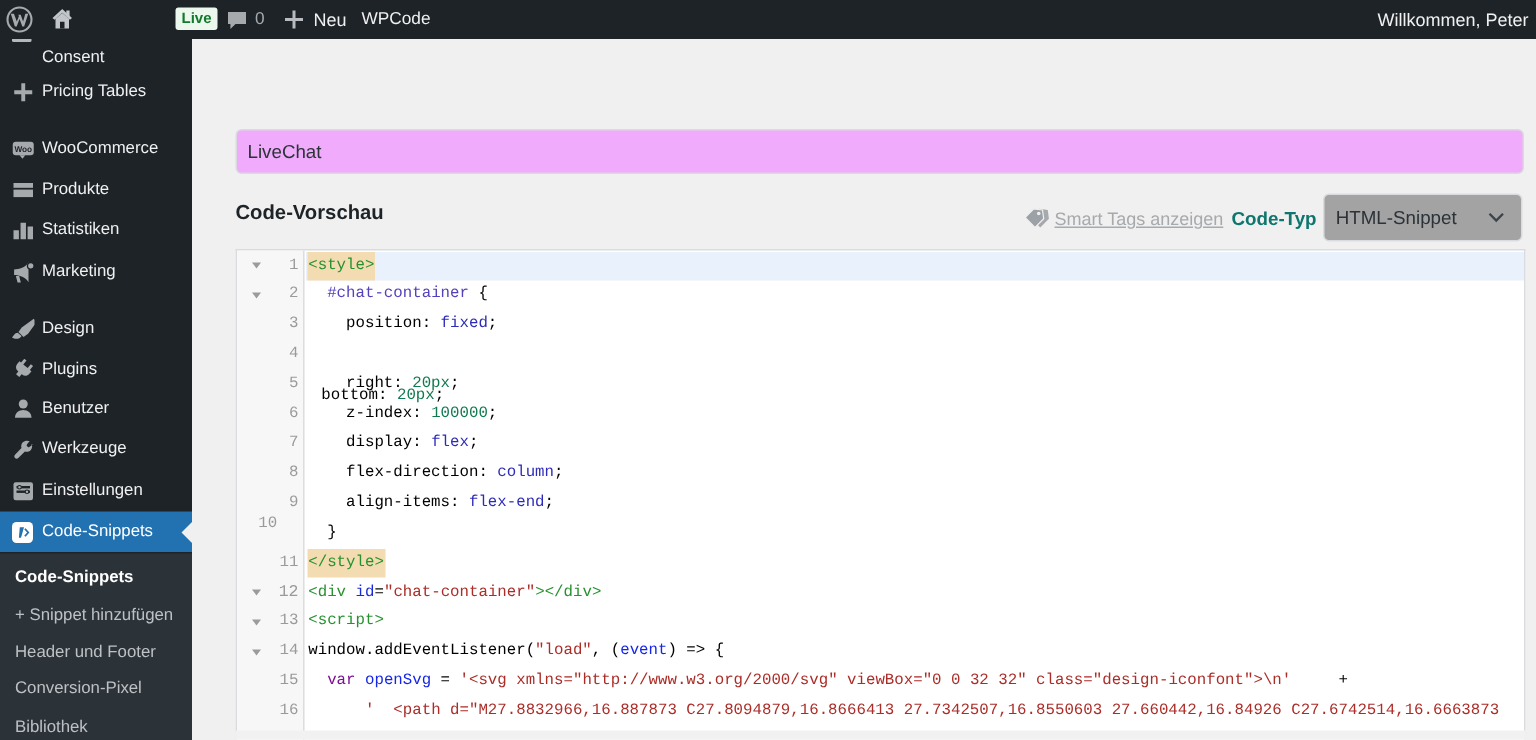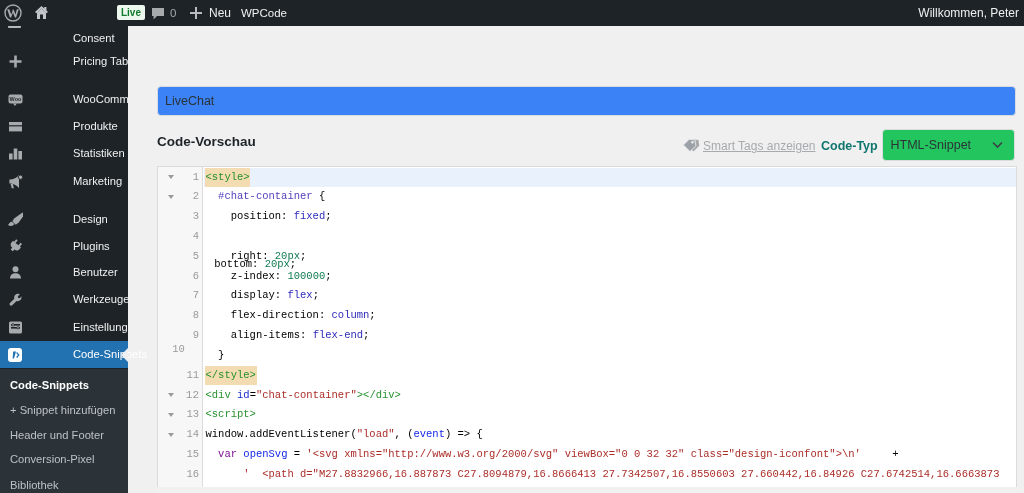--- a/index.html
+++ b/index.html
@@ -2,21 +2,21 @@
 <html><head>
 <meta charset="utf-8">
 <style>
   * { margin:0; padding:0; box-sizing:border-box; }
   html,body { width:1024px; height:493px; overflow:hidden; background:#f0f0f1;
     font-family:"Liberation Sans", sans-serif; }
   .abs { position:absolute; }
   #adminbar { position:absolute; left:0; top:0; width:1024px; height:26px; background:#1d2327; z-index:50; }
   #sidebar { position:absolute; left:0; top:26px; width:128px; height:467px; background:#1d2327; z-index:40; }
   .mitem { position:absolute; left:0; width:128px; height:27px; color:#f0f0f1; font-size:11.2px; line-height:27px; }
-  .mitem .txt { position:absolute; left:28px; top:0; white-space:nowrap;margin-left:45px; }
+  .mitem .txt { position:absolute; left:28px; top:0; white-space:nowrap; }
   .mitem .ic { position:absolute; left:8px; top:6px; width:15px; height:15px; }
   .sub { position:absolute; left:0; width:128px; height:25px; color:#bdc1c5; font-size:11.2px; line-height:25px; }
   .sub .txt { position:absolute; left:10px; top:0; white-space:nowrap; }
   #main { position:absolute; left:128px; top:26px; width:896px; height:467px; background:#f0f0f1; }
   #header { position:absolute; left:0; top:0; width:896px; height:45px; background:#fff; border-bottom:1px solid #dcdcde; }
   .ed { font-family:"Liberation Mono", monospace; font-size:10.5px; white-space:pre; }
 </style>
 </head>
 <body>
 
@@ -144,33 +144,33 @@
   <div class="sub" style="top:421px;">
       <span class="txt">Conversion-Pixel</span>
     </div>
   <div class="sub" style="top:446.5px;">
       <span class="txt">Bibliothek</span>
     </div>
 </div>
 
 <div id="main">
 
-  <div class="abs" style="left:29px;top:60px;width:859px;height:30px;background:#3b82f6;border:1px solid #d9dbde;border-radius:4px;z-index:1;">
+  <div class="abs" style="left:29px;top:60px;width:859px;height:30px;background:#f0abfc;border:1px solid #d9dbde;border-radius:4px;z-index:1;">
     <div class="abs" style="left:7px;top:0;line-height:28px;font-size:12.5px;color:#2c3338;">LiveChat</div>
   </div>
 
   <div class="abs" style="left:29px;top:108px;font-size:13.5px;font-weight:bold;color:#1d2327;z-index:1;">Code-Vorschau</div>
   <svg class="abs" style="left:555px;top:112px;z-index:1" width="18" height="15" viewBox="0 0 18 15">
     <path d="M7.2 1.2 L13 2 L13.8 7.8 L8 13.6 L1.4 7 Z" fill="#a7aaad" transform="translate(2.5,0)"></path>
     <path d="M6.2 1.2 L12 2 L12.8 7.8 L7 13.6 L0.4 7 Z" fill="#9ca1a7" stroke="#f0f0f1" stroke-width="0.8"></path>
     <circle cx="9.5" cy="4.3" r="1.2" fill="#f0f0f1"></circle>
   </svg>
   <div class="abs" style="left:575px;top:113px;font-size:12px;color:#a7aaad;text-decoration:underline;z-index:1;">Smart Tags anzeigen</div>
   <div class="abs" style="left:693px;top:113px;font-size:12.5px;font-weight:bold;color:#0f766e;z-index:1;">Code-Typ</div>
-  <div class="abs" style="left:753.5px;top:102.5px;width:133px;height:32px;background:#22c55e;border:1px solid #d9dbde;border-radius:4px;z-index:1;">
+  <div class="abs" style="left:753.5px;top:102.5px;width:133px;height:32px;background:#a3a3a3;border:1px solid #d9dbde;border-radius:4px;z-index:1;">
     <div class="abs" style="left:8px;top:0;line-height:30px;font-size:12.5px;color:#2c3338;">HTML-Snippet</div>
     <svg class="abs" style="right:11px;top:11px" width="11" height="8" viewBox="0 0 11 8">
         <path d="M1 1.5 L5.5 6 L10 1.5" stroke="#3c434a" stroke-width="1.6" fill="none"></path>
       </svg>
   </div>
 
   <div class="abs" style="left:29px;top:140px;width:859.5px;height:327px;background:#fff;border:1px solid #d9dbde;border-bottom:none;overflow:hidden;">
 
     <div class="abs" style="left:0;top:0;width:45px;height:327px;background:#f7f7f7;border-right:1px solid #dddddd;"></div>
 

